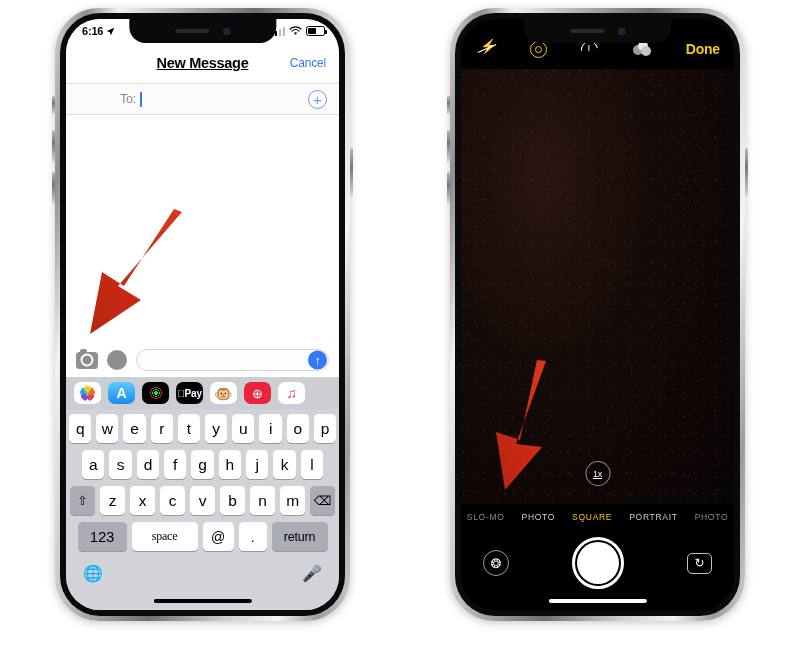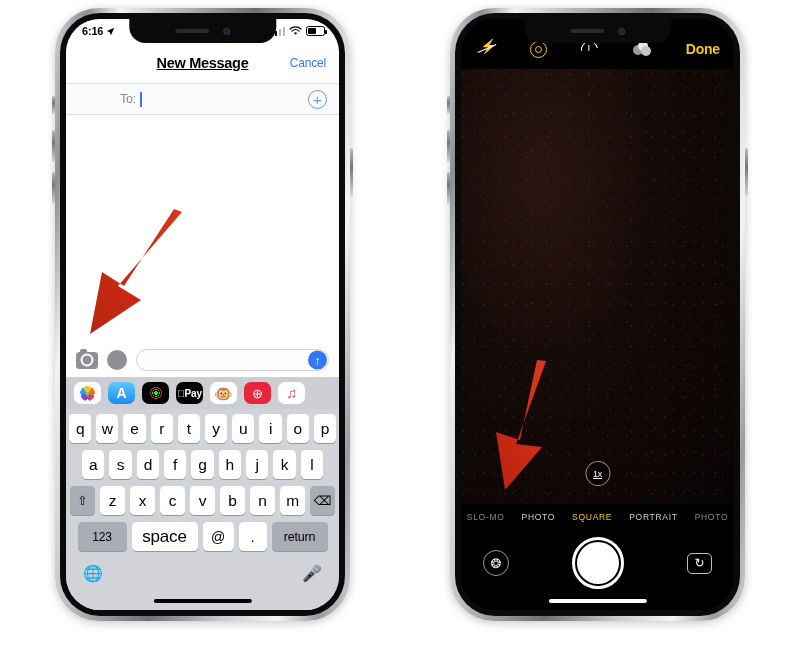--- a/index.html
+++ b/index.html
@@ -192,25 +192,25 @@
     height: 29px; border-radius: 4.5px; background: #fff;
     box-shadow: 0 1px 0 rgba(0,0,0,0.28);
     display: flex; align-items: center; justify-content: center;
     font-size: 15.5px; color: #000; letter-spacing:-0.2px;
   }
   .krow.r1 .key { width: 25px; }
   .krow.r2 { padding: 0 13px; }
   .krow.r2 .key { width: 25px; }
   .krow.r3 .key { width: 25px; }
   .key.mod  { width: 35px; background: #abadb6; font-size: 12.5px; }
-  .key.space{ flex: 1; max-width: 66px; font-size: 17px; }
+  .key.space{ flex: 1; max-width: 66px; font-size: 12px; font-family: Liberation Serif, serif; }
   .key.at   { width: 31px; font-size: 14px; }
   .key.dot  { width: 28px; font-size: 14px; }
   .key.ret  { width: 56px; background: #abadb6; font-size: 12.5px; }
-  .key.num  { width: 49px; background: #abadb6; font-size: 12px; }
+  .key.num  { width: 49px; background: #abadb6; font-size: 15px; }
   .kb-bottom {
     display:flex; align-items:center; justify-content:space-between;
     padding: 1px 14px 0; height: 30px;
   }
   .kb-bottom span { font-size: 16px; color: #1c1c1e; line-height:1; }
   .kb-foot { height: 22px; background:#d1d3d9; }
 
   
   #phone-right { left: 450px; top: 8px; width: 295px; height: 613px; }
   .cam-screen { background: #000; display: flex; flex-direction: column; }

